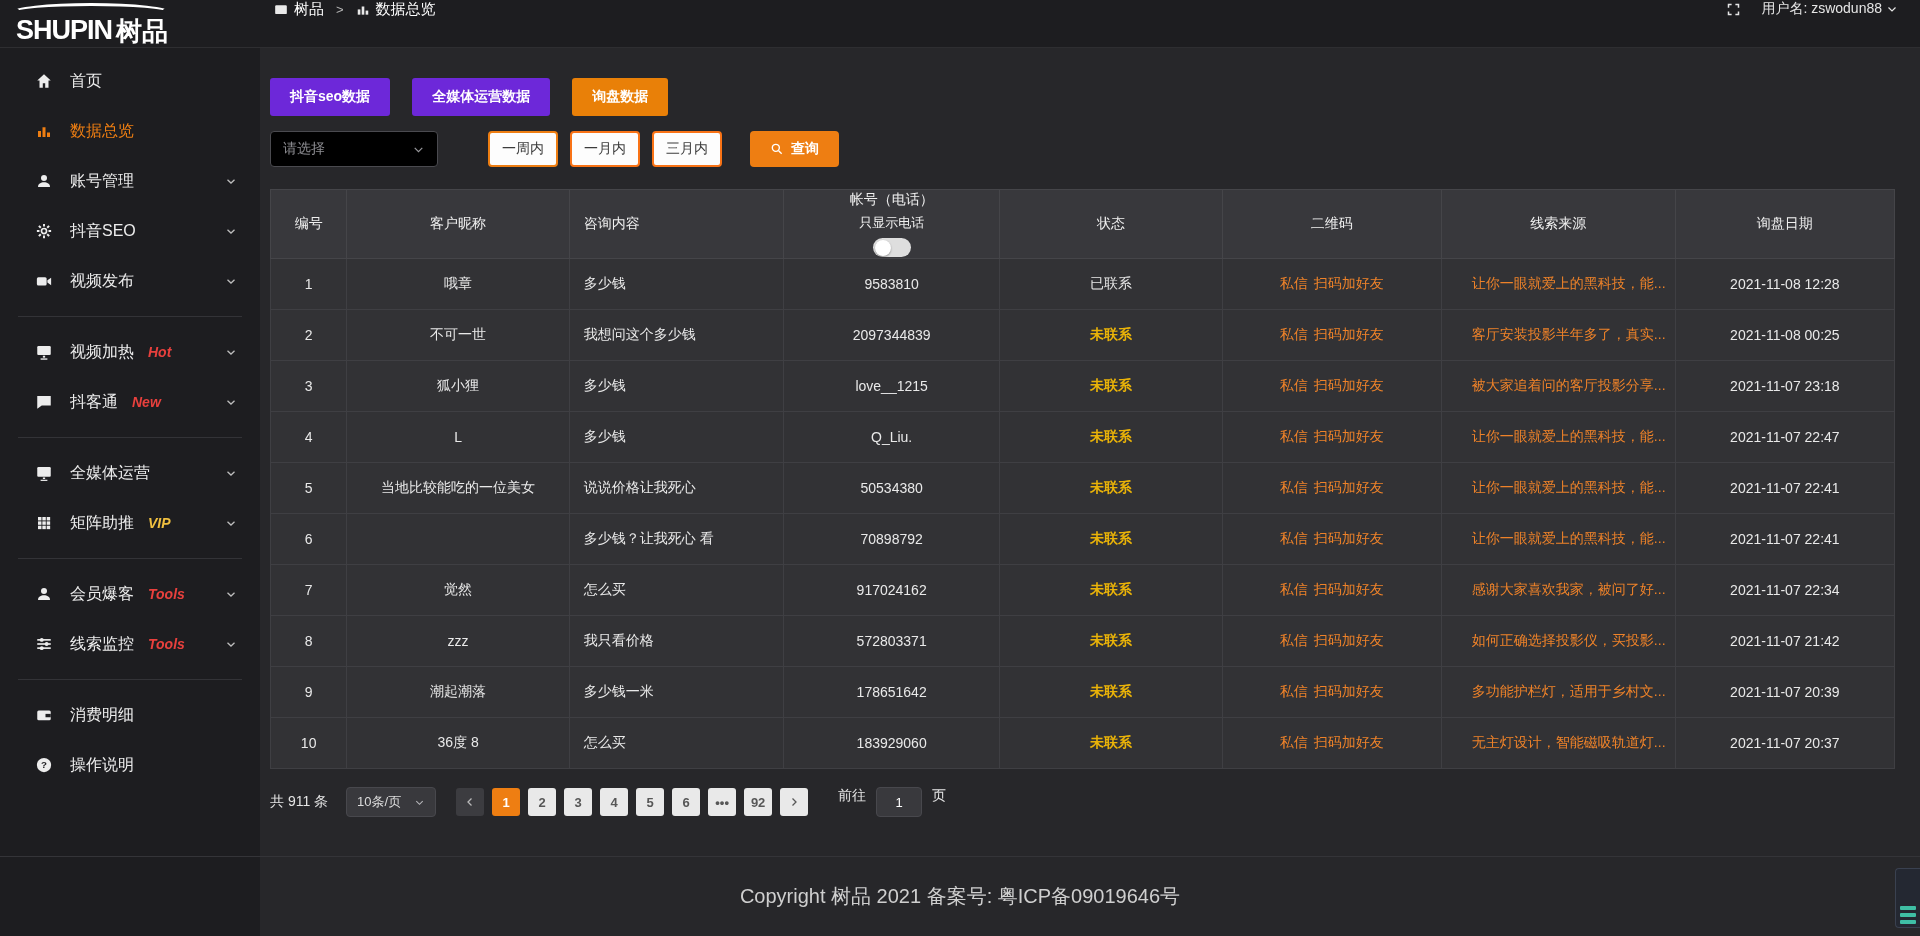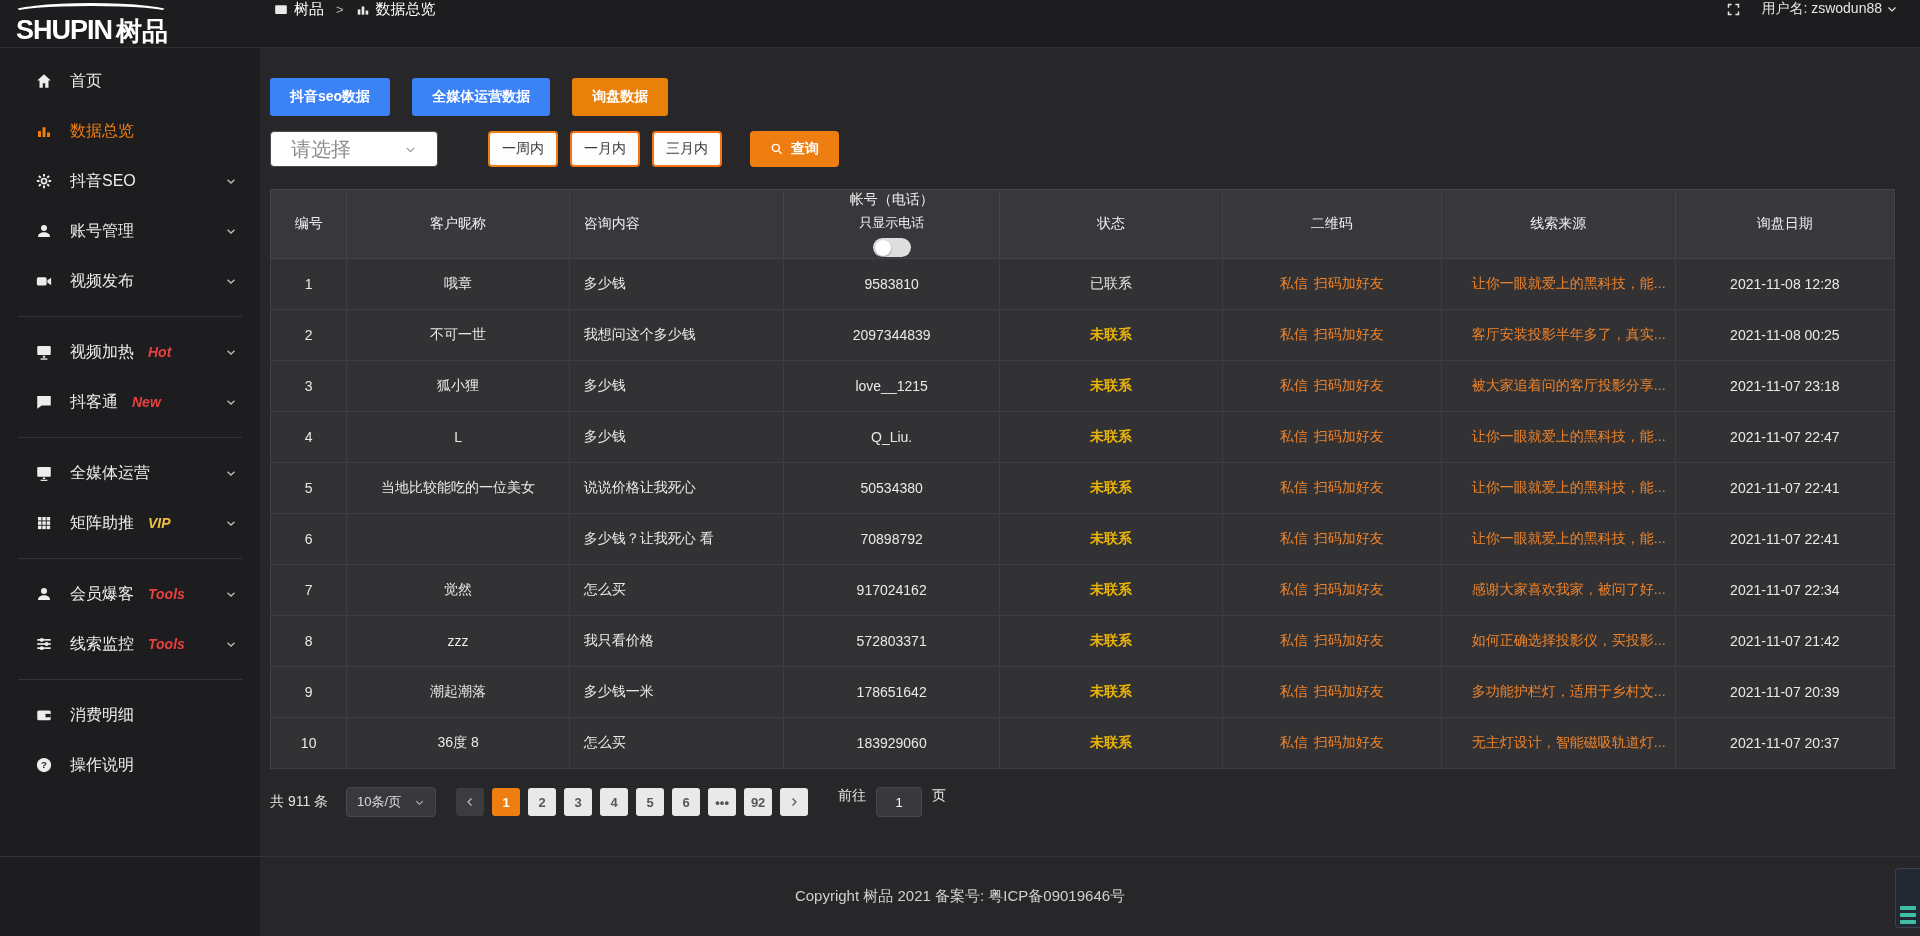--- a/index.html
+++ b/index.html
@@ -30,26 +30,26 @@
   .side-item { height:50px; display:flex; align-items:center; padding:0 22px 0 34px; cursor:pointer; color:#ededed; font-size:16px; }
   .side-item.active { color:#ee7e12; }
   .s-icon { width:20px; height:20px; display:flex; align-items:center; justify-content:center; margin-right:16px; flex:0 0 20px; }
   .s-label { white-space:nowrap; }
   .badge { font-size:14px; font-weight:bold; font-style:italic; margin-left:14px; }
   .chev { margin-left:auto; color:#bdbdbd; display:flex; }
   .side-divider { height:1px; background:#333337; margin:10px 18px; }
   
   .main { position:absolute; top:48px; left:260px; width:1660px; height:888px; background:#27272a; }
   .tabs { display:flex; gap:22px; margin:30px 0 0 10px; }
-  .tab { height:38px; padding:0 20px; display:flex; align-items:center; background:#3b82f6; color:#fff;
+  .tab { height:38px; padding:0 20px; display:flex; align-items:center; background:#6d28d9; color:#fff;
     font-size:14px; font-weight:bold; border-radius:3px; cursor:pointer; }
   .tab.active { background:#e98008; }
   .filters { display:flex; align-items:center; margin:15px 0 0 10px; }
-  .select { width:168px; height:36px; background:#ffffff; border:1px solid #4a4a4f; border-radius:4px;
-    display:flex; align-items:center; justify-content:space-between; padding:0 20px; color:#8d8d92; font-size:20px; cursor:pointer; }
+  .select { width:168px; height:36px; background:#000000; border:1px solid #4a4a4f; border-radius:4px;
+    display:flex; align-items:center; justify-content:space-between; padding:0 12px; color:#8d8d92; font-size:14px; cursor:pointer; }
   .range-group { display:flex; gap:12px; margin-left:50px; }
   .range-btn { min-width:64px; height:36px; padding:0 12px; background:#fdfdfd; color:#3c3c3c; font-size:14px;
     border-radius:4px; display:flex; align-items:center; justify-content:center; border:2px solid #f97316; cursor:pointer; }
   .range-btn.active { border:2px solid #ee7e12; }
   .search-btn { margin-left:28px; height:36px; padding:0 20px; background:#ee7e12; color:#fff; font-size:14px; font-weight:bold;
     border-radius:4px; display:flex; align-items:center; gap:7px; cursor:pointer; }
   
   .table-wrap { margin:22px 25px 0 10px; }
   table { width:100%; border-collapse:collapse; table-layout:fixed; background:#323235; font-size:14px; }
   th { height:62px; background:#38383c; font-weight:normal; color:#f0f0f0; border:1px solid #454549; }
@@ -70,21 +70,21 @@
     display:flex; align-items:center; justify-content:space-between; padding:0 10px; font-size:13px; color:#dcdcdc; cursor:pointer; }
   .pg-btn { min-width:28px; height:28px; padding:0 4px; border-radius:3px; background:#e9e9e9; color:#575757;
     display:flex; align-items:center; justify-content:center; font-size:13px; font-weight:bold; margin-left:8px; cursor:pointer; }
   .pg-btn.prev { background:#3c3c40; color:#b9b9b9; margin-left:20px; }
   .pg-btn.active { background:#ee7e12; color:#fff; }
   .goto { display:flex; align-items:flex-start; gap:10px; margin-left:30px; }
   .goto-input { width:46px; height:30px; background:#39393d; border:1px solid #48484d; border-radius:4px;
     color:#fff; display:flex; align-items:center; justify-content:center; font-size:13px; }
   
   .footer { position:absolute; left:0; bottom:0; width:1920px; height:80px; border-top:1px solid #343438;
-    display:flex; align-items:center; justify-content:center; color:#cfcfcf; font-size:15px; }
+    display:flex; align-items:center; justify-content:center; color:#cfcfcf; font-size:20px; }
   .float-widget { position:absolute; right:0; bottom:8px; width:25px; height:60px; background:#242832;
     border:1px solid #3a4150; border-right:none; border-radius:4px 0 0 4px; display:flex; flex-direction:column;
     justify-content:flex-end; gap:3px; padding:3px 4px; cursor:pointer; }
   .float-widget i { display:block; height:4px; background:#3fbfa5; border-radius:1px; }
 </style>
 </head>
 <body>
 
 <div class="header">
   <div class="logo">
@@ -136,52 +136,52 @@
       </div>
       <div class="side-item active">
         <span class="s-icon">
           <svg width="18" height="18" viewBox="0 0 24 24" fill="currentColor">
             <rect x="4" y="12" width="4" height="8"></rect>
             <rect x="10" y="7" width="4" height="13"></rect>
             <rect x="16" y="14" width="4" height="6"></rect>
           </svg>
         </span>
         <span class="s-label">数据总览</span>
+      </div>
+      <div class="side-item">
+        <span class="s-icon">
+          <svg width="18" height="18" viewBox="0 0 24 24" fill="currentColor">
+            <circle cx="12" cy="8" r="4"></circle>
+            <path d="M4 20c0-4.2 3.8-6.2 8-6.2s8 2 8 6.2z"></path>
+          </svg>
+        </span>
+        <span class="s-label">账号管理</span>
+        <span class="chev">
+          <svg width="14" height="14" viewBox="0 0 24 24" fill="none" stroke="currentColor" stroke-width="2.2">
+            <polyline points="6 10 12 15.5 18 10"></polyline>
+          </svg>
+        </span>
       </div>
       <div class="side-item">
         <span class="s-icon">
           <svg width="18" height="18" viewBox="0 0 24 24" fill="currentColor">
             <circle cx="12" cy="12" r="3.4" fill="none" stroke="currentColor" stroke-width="2.2"></circle>
             <g stroke="currentColor" stroke-width="2.6">
               <line x1="12" y1="2.5" x2="12" y2="6"></line>
               <line x1="12" y1="18" x2="12" y2="21.5"></line>
               <line x1="2.5" y1="12" x2="6" y2="12"></line>
               <line x1="18" y1="12" x2="21.5" y2="12"></line>
               <line x1="5.2" y1="5.2" x2="7.7" y2="7.7"></line>
               <line x1="16.3" y1="16.3" x2="18.8" y2="18.8"></line>
               <line x1="18.8" y1="5.2" x2="16.3" y2="7.7"></line>
               <line x1="7.7" y1="16.3" x2="5.2" y2="18.8"></line>
             </g>
           </svg>
         </span>
         <span class="s-label">抖音SEO</span>
-        <span class="chev">
-          <svg width="14" height="14" viewBox="0 0 24 24" fill="none" stroke="currentColor" stroke-width="2.2">
-            <polyline points="6 10 12 15.5 18 10"></polyline>
-          </svg>
-        </span>
-      </div>
-      <div class="side-item">
-        <span class="s-icon">
-          <svg width="18" height="18" viewBox="0 0 24 24" fill="currentColor">
-            <circle cx="12" cy="8" r="4"></circle>
-            <path d="M4 20c0-4.2 3.8-6.2 8-6.2s8 2 8 6.2z"></path>
-          </svg>
-        </span>
-        <span class="s-label">账号管理</span>
         <span class="chev">
           <svg width="14" height="14" viewBox="0 0 24 24" fill="none" stroke="currentColor" stroke-width="2.2">
             <polyline points="6 10 12 15.5 18 10"></polyline>
           </svg>
         </span>
       </div>
       <div class="side-item">
         <span class="s-icon">
           <svg width="18" height="18" viewBox="0 0 24 24" fill="currentColor">
             <rect x="2.5" y="7" width="13" height="11" rx="2"></rect>

